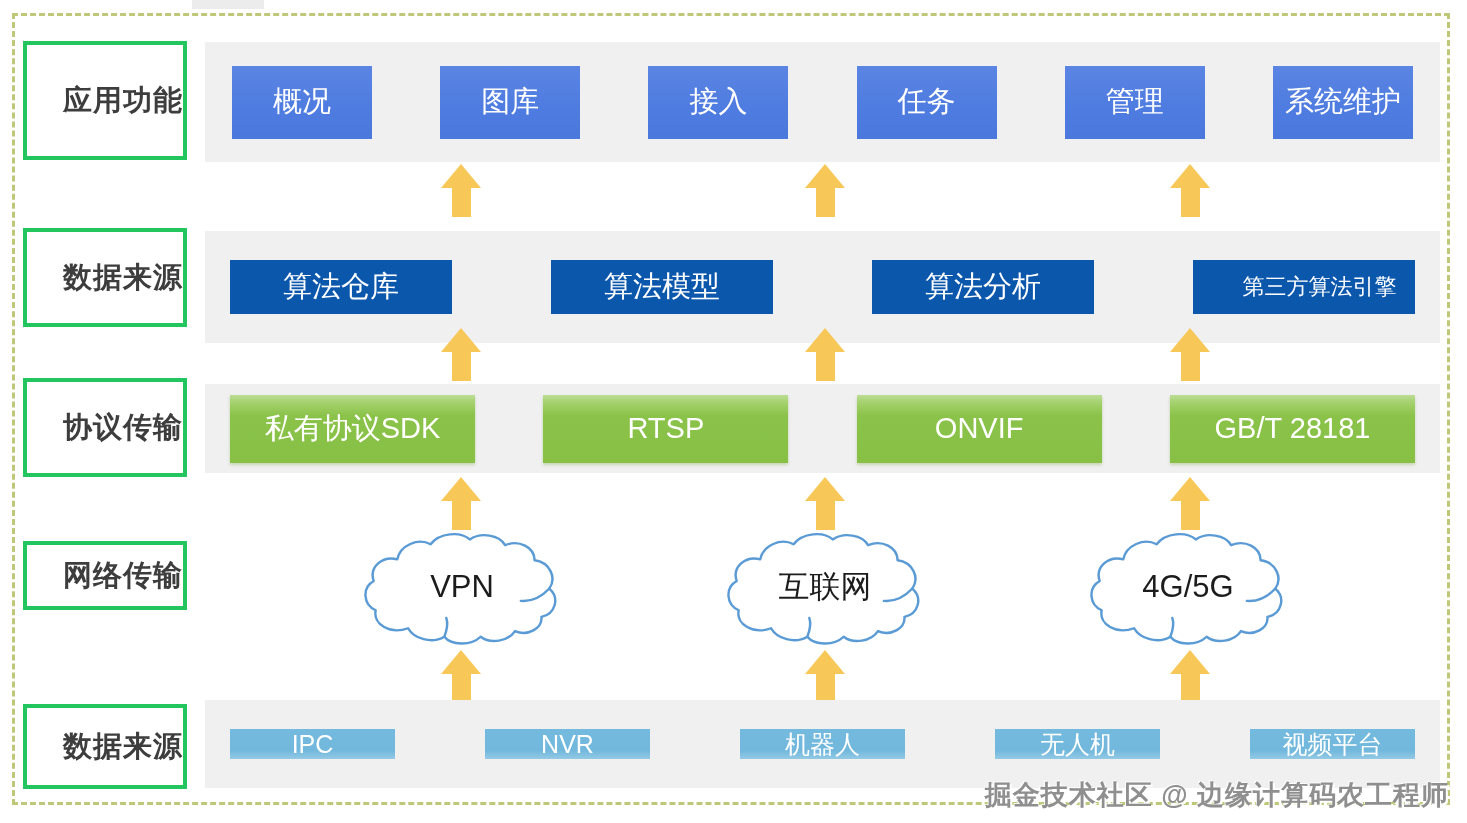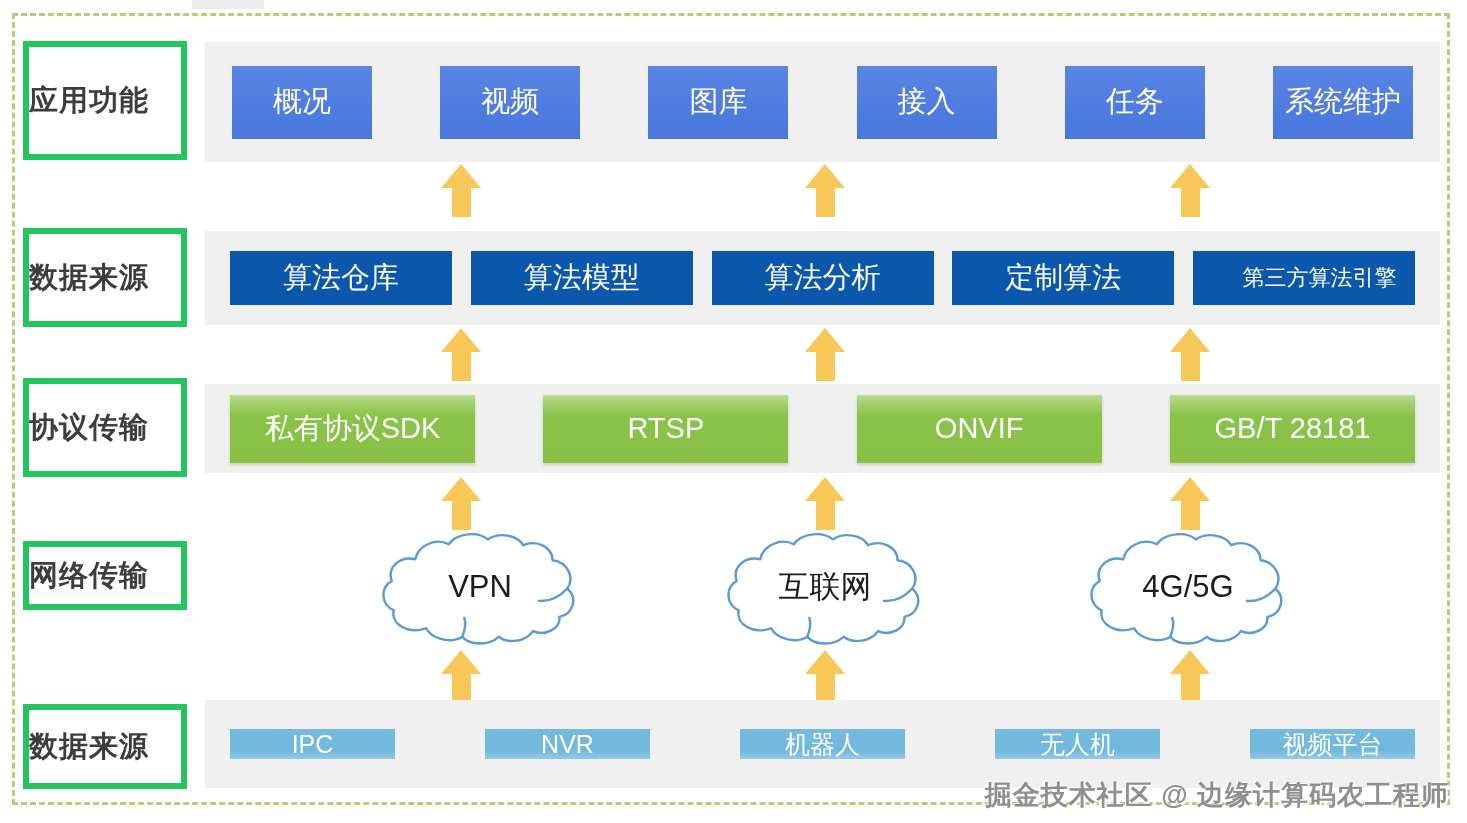--- a/index.html
+++ b/index.html
@@ -10,22 +10,22 @@
   .canvas{position:absolute;inset:0;background:#ffffff;}
   .frame{
     position:absolute;left:12px;top:13px;width:1438px;height:792px;
     border:3px dashed #bec878;box-sizing:border-box;pointer-events:none;
   }
   .artifact{
     position:absolute;left:192px;top:0;width:72px;height:9px;background:#ececec;
   }
   .label-box{
     position:absolute;left:23px;width:164px;background:#ffffff;
-    border:6px solid #22c55e;box-sizing:border-box;
-    display:flex;align-items:center;justify-content:flex-start;
+    border:4px solid #22c55e;box-sizing:border-box;
+    display:flex;align-items:center;justify-content:flex-end;
     font-size:29px;font-weight:600;color:#3d3d3d;letter-spacing:1px;
   }
   .panel{
     position:absolute;left:205px;width:1235px;background:#f0f0f1;
     display:flex;align-items:center;justify-content:space-between;
     box-sizing:border-box;
   }
   .btn{
     display:flex;align-items:center;justify-content:center;
     color:#ffffff;box-sizing:border-box;flex:0 0 auto;
@@ -78,48 +78,47 @@
 
 <div class="canvas">
   <div class="frame"></div>
   <div class="artifact"></div>
 
   <div class="label-box" style="top:41px;height:119px">
     <span>应用功能</span>
   </div>
   <div class="panel row-app" style="top:42px;height:120px">
     <div class="btn app">概况</div>
-    <div class="btn app">视频</div>
     <div class="btn app">图库</div>
     <div class="btn app">接入</div>
     <div class="btn app">任务</div>
+    <div class="btn app">管理</div>
     <div class="btn app">系统维护</div>
   </div>
 
   <div class="arrow" style="left:441px;top:164px">
       <div class="head"></div>
       <div class="stem"></div>
     </div>
   <div class="arrow" style="left:805px;top:164px">
       <div class="head"></div>
       <div class="stem"></div>
     </div>
   <div class="arrow" style="left:1170px;top:164px">
       <div class="head"></div>
       <div class="stem"></div>
     </div>
 
   <div class="label-box" style="top:228px;height:99px">
     <span>数据来源</span>
   </div>
-  <div class="panel row-algo" style="top:231px;height:94px">
+  <div class="panel row-algo" style="top:231px;height:112px">
     <div class="btn algo">算法仓库</div>
     <div class="btn algo">算法模型</div>
     <div class="btn algo">算法分析</div>
-    <div class="btn algo">定制算法</div>
     <div class="btn algo small-text">第三方算法引擎</div>
   </div>
 
   <div class="arrow" style="left:441px;top:328px">
       <div class="head"></div>
       <div class="stem"></div>
     </div>
   <div class="arrow" style="left:805px;top:328px">
       <div class="head"></div>
       <div class="stem"></div>
@@ -148,21 +147,21 @@
       <div class="stem"></div>
     </div>
   <div class="arrow" style="left:1170px;top:477px">
       <div class="head"></div>
       <div class="stem"></div>
     </div>
 
   <div class="label-box" style="top:541px;height:69px">
     <span>网络传输</span>
   </div>
-  <div class="cloud" style="left:377px">
+  <div class="cloud" style="left:359px">
     <svg viewBox="0 0 210 125" preserveAspectRatio="none">
       <path d="M50 103 C32 110 14 99 17 84 C4 78 3 60 15 53 C10 38 24 26 39 30 C42 15 60 7 73 14 C82 2 103 0 113 9 C124 1 143 4 149 15 C163 9 179 17 179 31 C194 33 202 49 194 61 C205 71 200 88 186 91 C187 103 172 112 159 106 C152 117 134 120 124 112 C114 122 94 121 87 112 C74 120 56 114 50 103 Z" fill="#ffffff" stroke="#5b9bd5" stroke-width="2.5" stroke-linejoin="round"></path>
       <path d="M194 61 C186 70 176 75 165 74" fill="none" stroke="#5b9bd5" stroke-width="2.5" stroke-linecap="round"></path>
       <path d="M87 112 C90 104 91 98 89 92" fill="none" stroke="#5b9bd5" stroke-width="2.5" stroke-linecap="round"></path>
     </svg>
     <span class="cloud-text">VPN</span>
   </div>
   <div class="cloud" style="left:722px">
     <svg viewBox="0 0 210 125" preserveAspectRatio="none">
       <path d="M50 103 C32 110 14 99 17 84 C4 78 3 60 15 53 C10 38 24 26 39 30 C42 15 60 7 73 14 C82 2 103 0 113 9 C124 1 143 4 149 15 C163 9 179 17 179 31 C194 33 202 49 194 61 C205 71 200 88 186 91 C187 103 172 112 159 106 C152 117 134 120 124 112 C114 122 94 121 87 112 C74 120 56 114 50 103 Z" fill="#ffffff" stroke="#5b9bd5" stroke-width="2.5" stroke-linejoin="round"></path>

